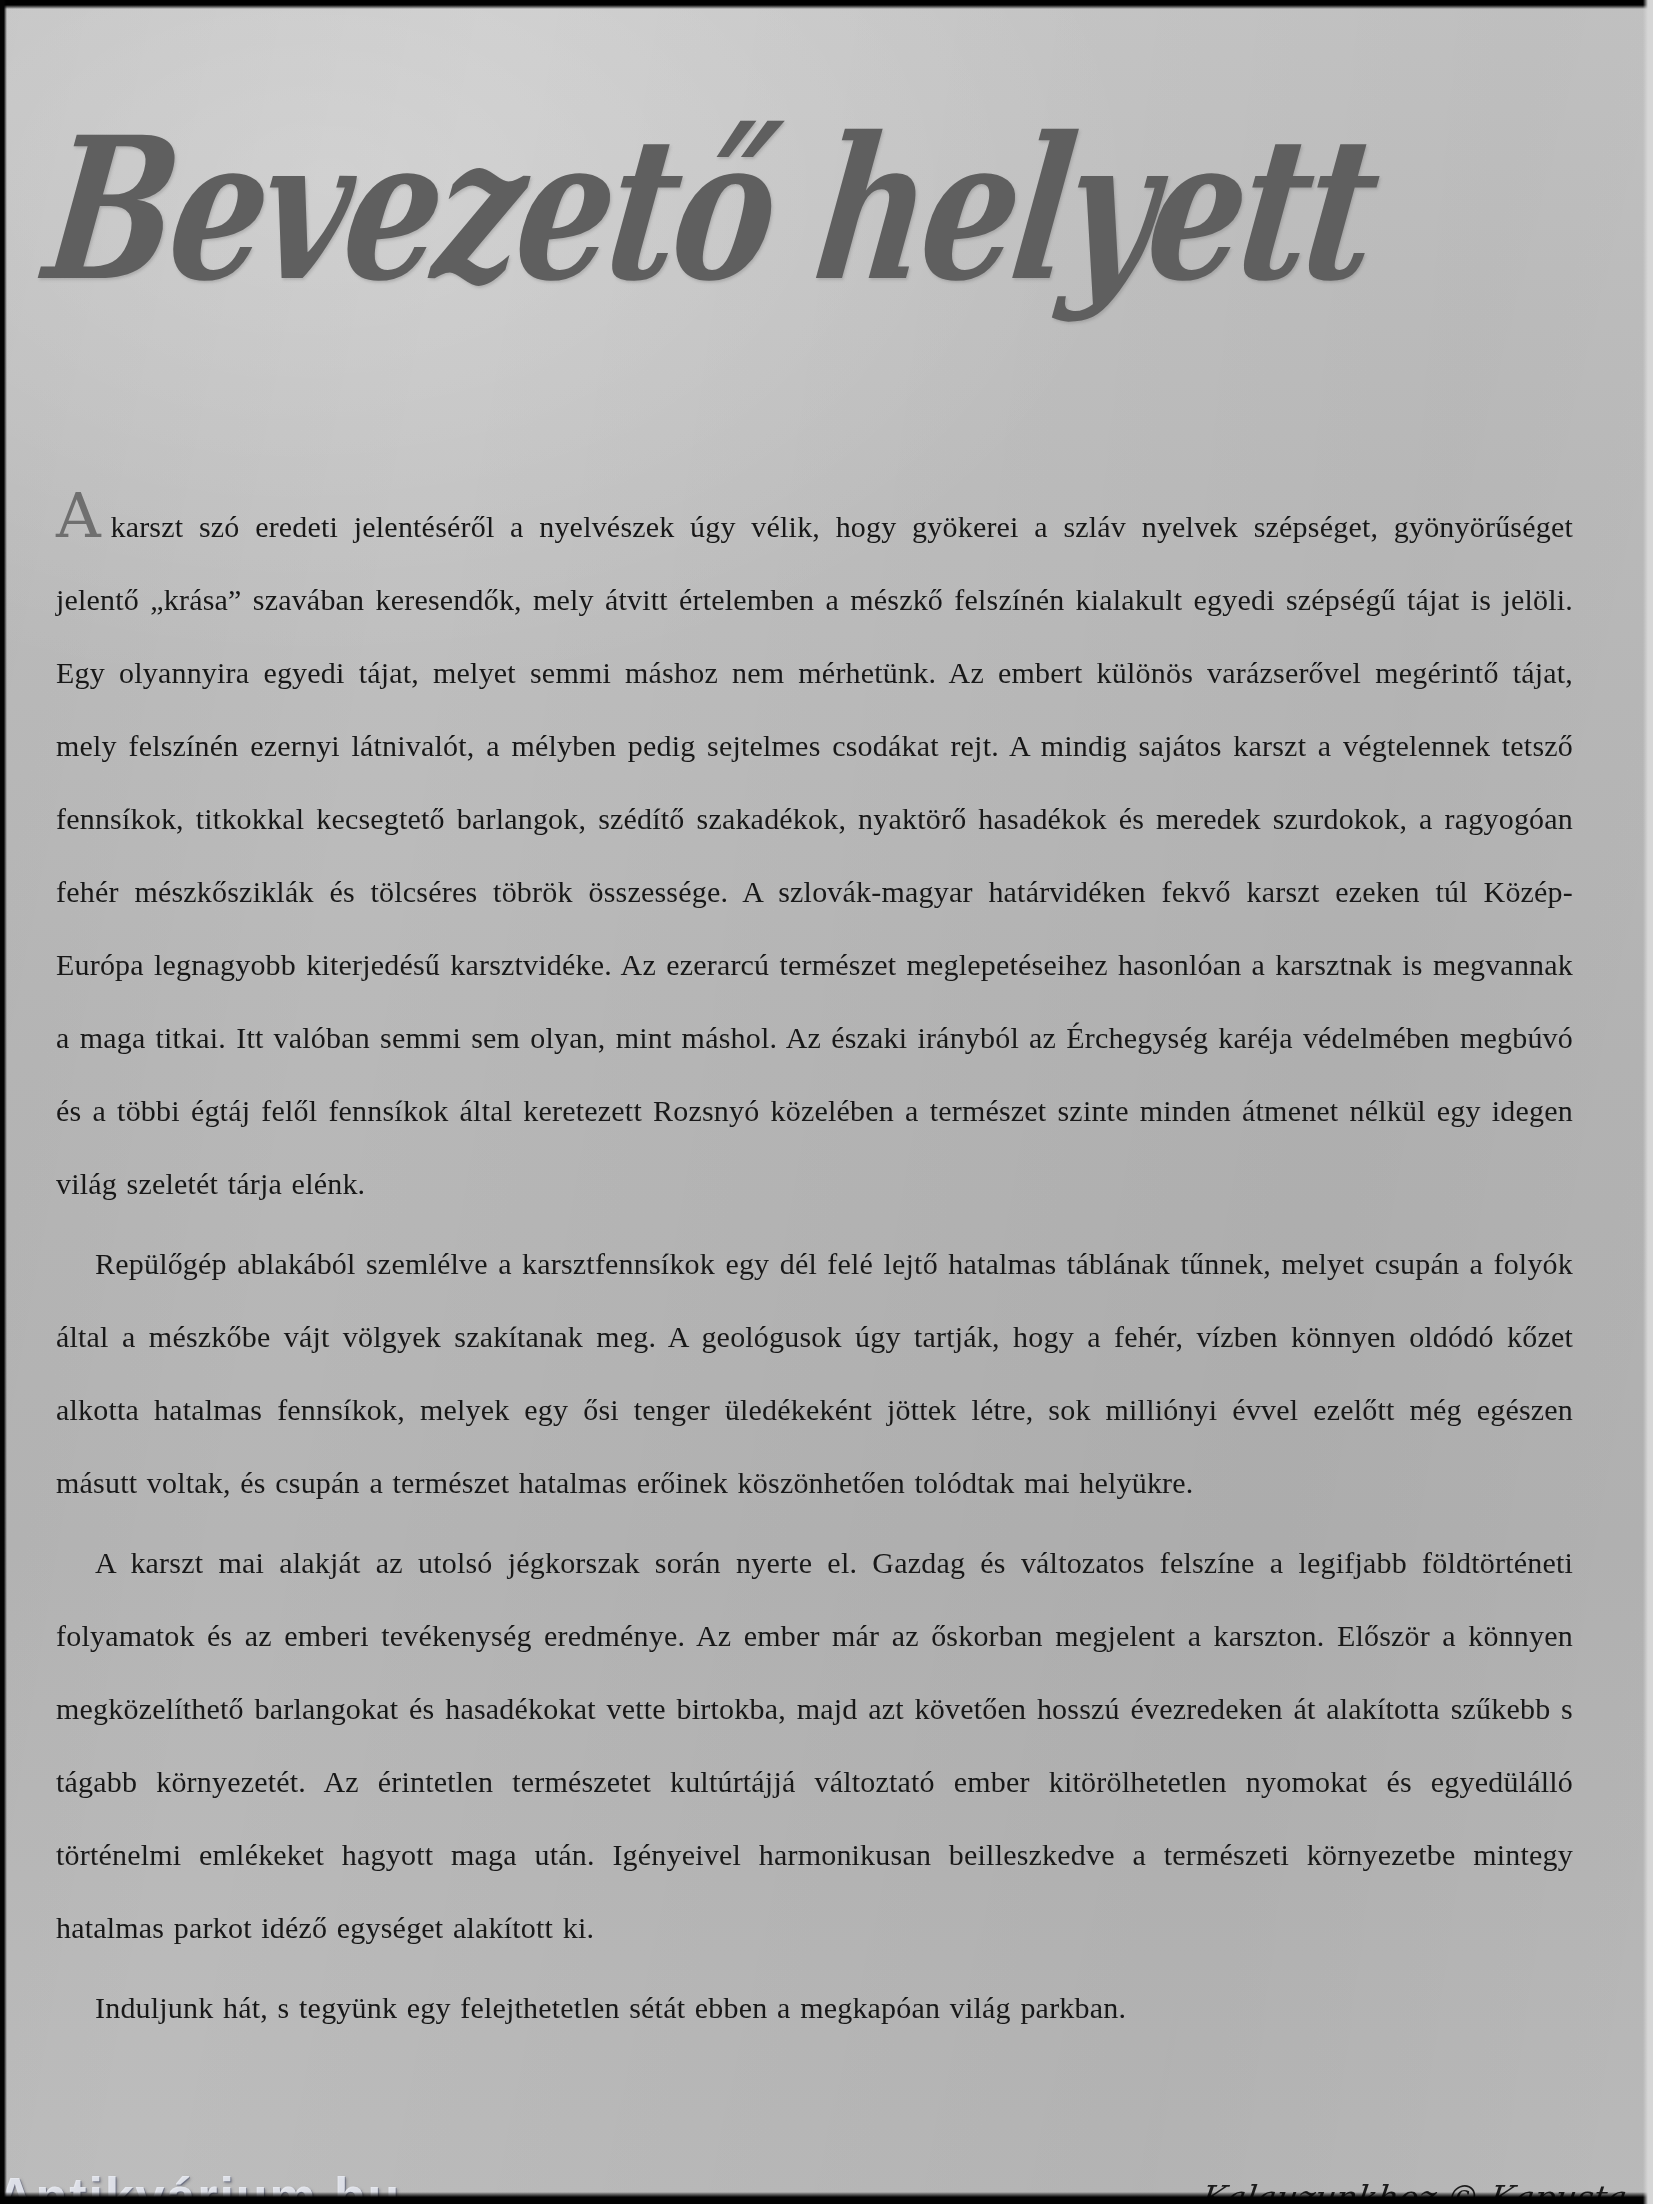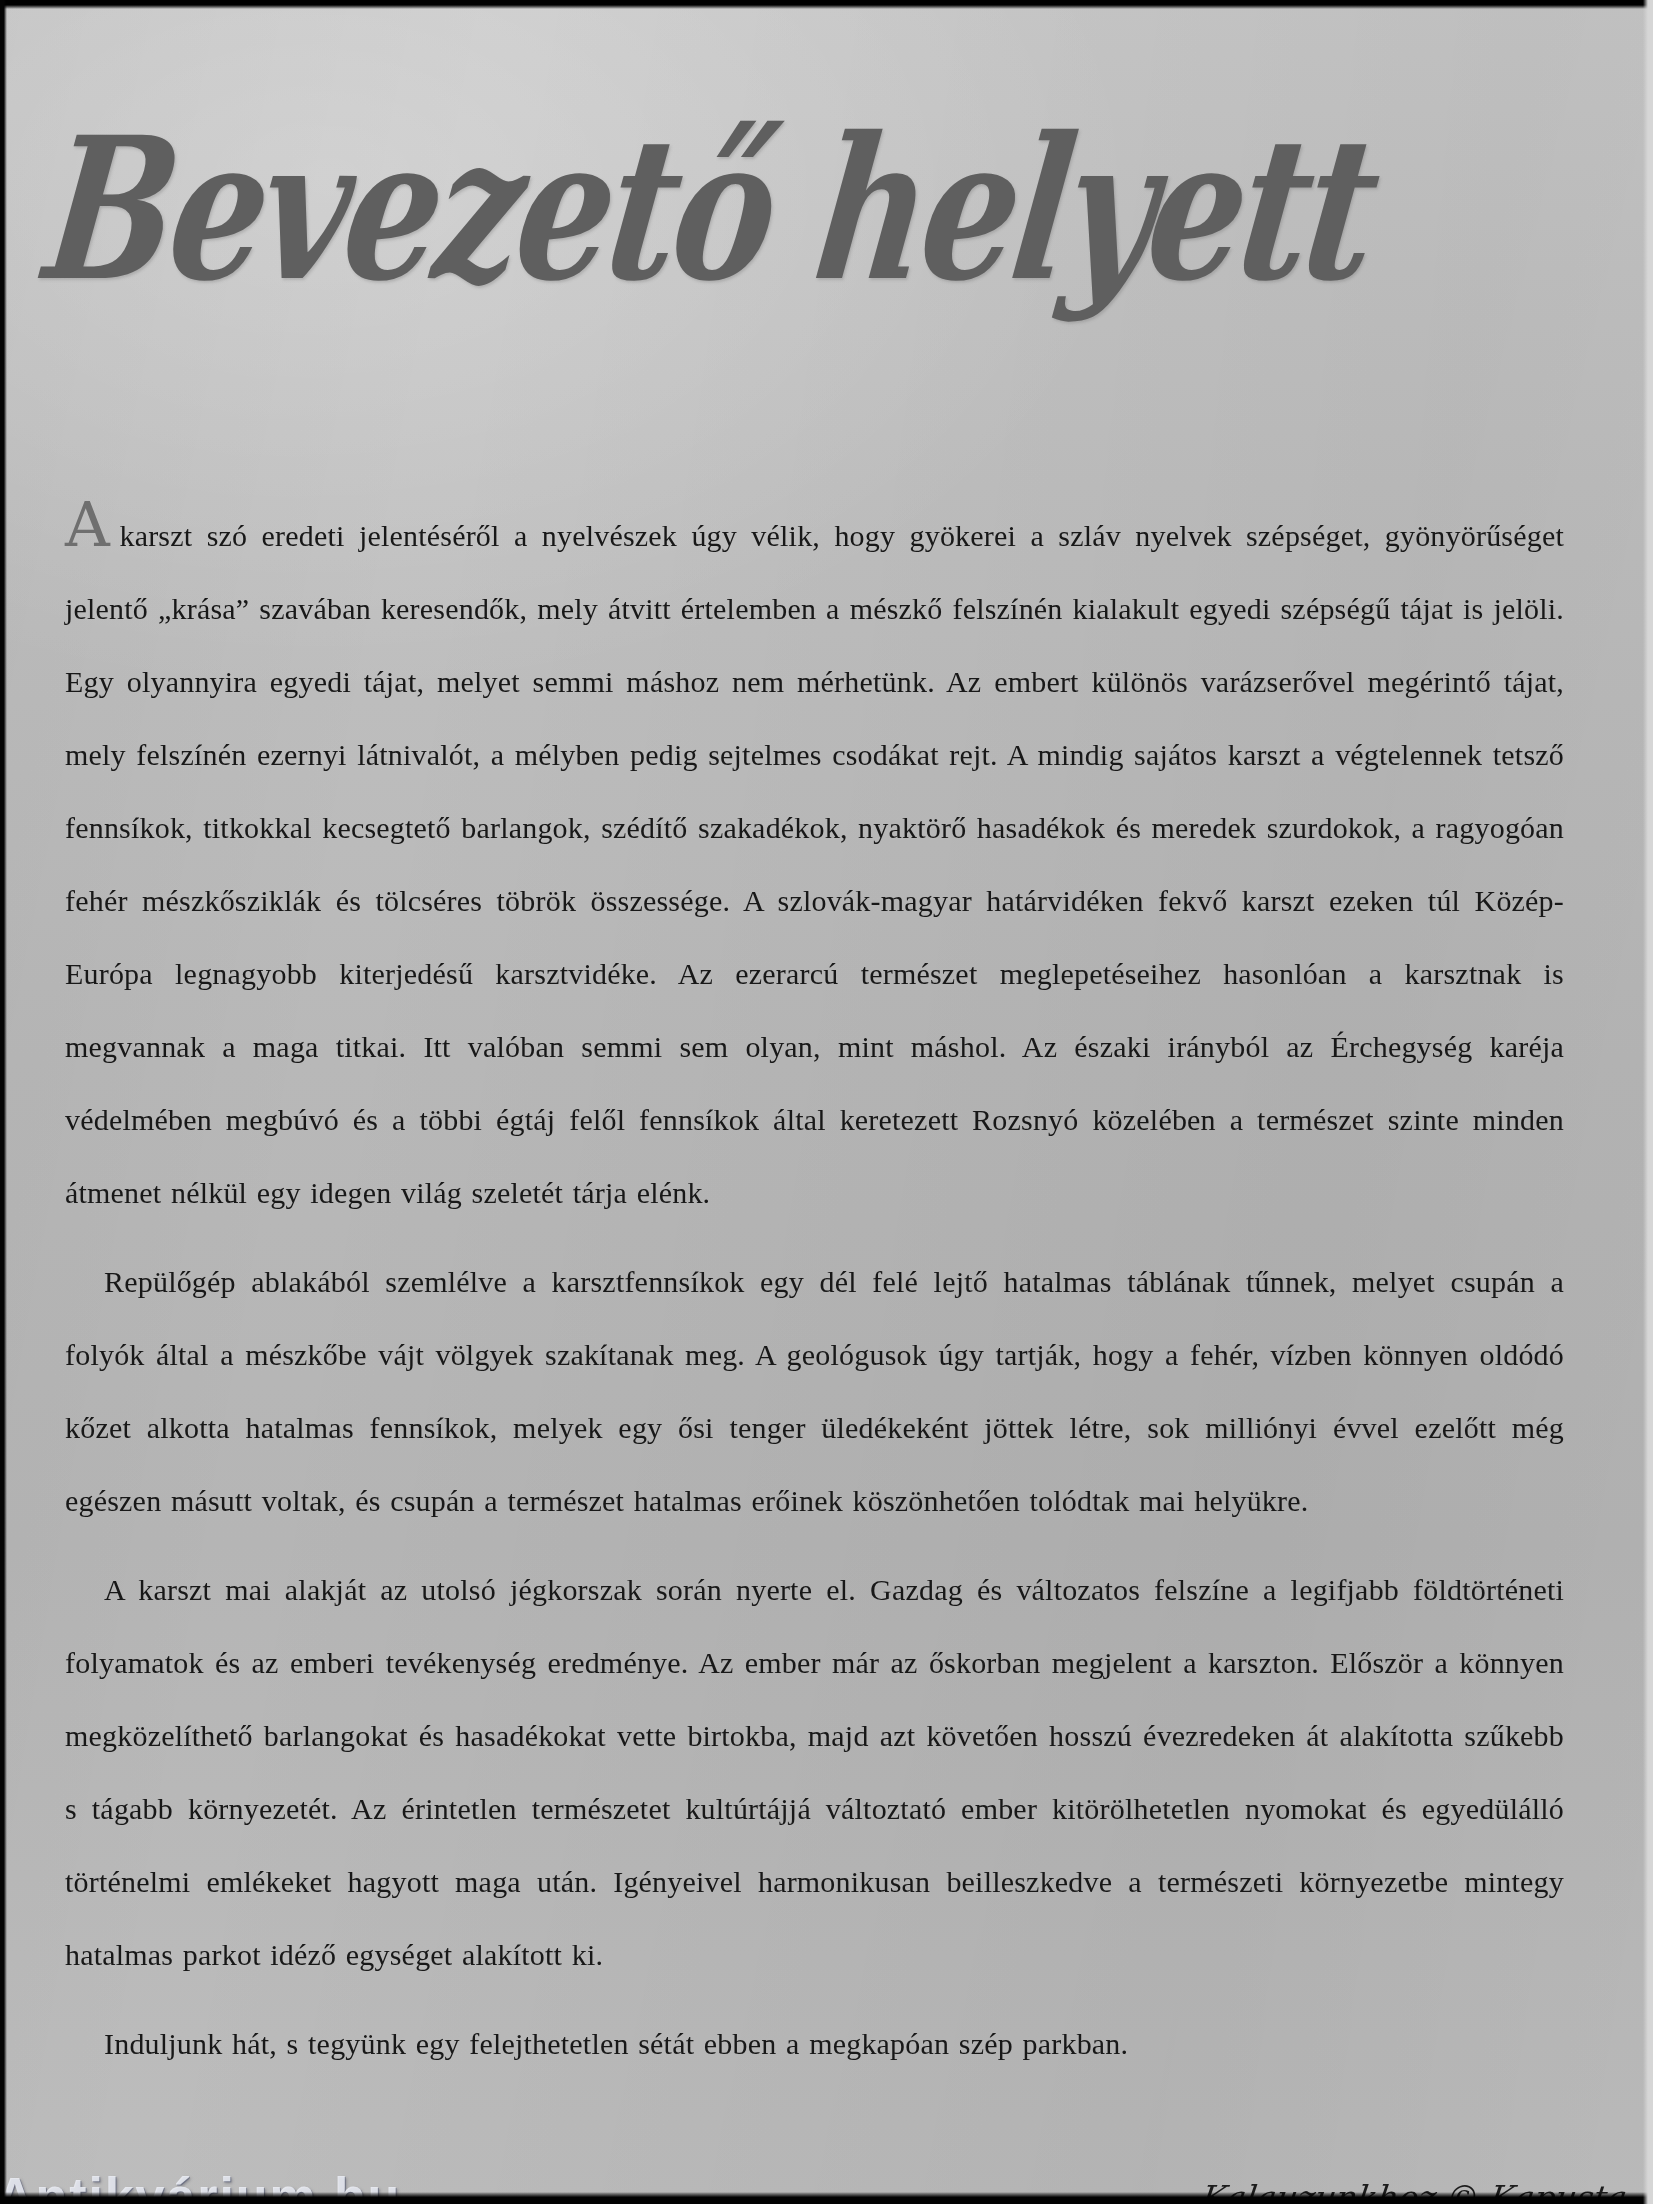--- a/index.html
+++ b/index.html
@@ -40,21 +40,21 @@
     top:483px;
     left:49px;
     width:1531px;
     font-size:30px;
     line-height:73px;
     color:#181818;
     text-align:justify;
     letter-spacing:0.2px;
     word-spacing:1.9px;
   }
-  .bodytext p{margin:16px;padding:0;}
+  .bodytext p{margin:7px;padding:0;}
   .bodytext p.indent{text-indent:39px;}
   .dropcap{
     font-family:"DejaVu Serif", serif;
     font-size:62px;
     line-height:0;
     color:#6f6f6f;
     padding-right:9.7px;
     letter-spacing:0;
   }
 
@@ -86,21 +86,21 @@
 <body>
 
 <div class="page">
 
   <h1 class="title">Bevezető helyett</h1>
 
   <div class="bodytext">
     <p><span class="dropcap">A</span><span>karszt szó eredeti jelentéséről a nyelvészek úgy vélik, hogy gyökerei a szláv nyelvek szépséget, gyönyörűséget jelentő „krása” szavában keresendők, mely átvitt értelemben a mészkő felszínén kialakult egyedi szépségű tájat is jelöli. Egy olyannyira egyedi tájat, melyet semmi máshoz nem mérhetünk. Az embert különös varázserővel megérintő tájat, mely felszínén ezernyi látnivalót, a mélyben pedig sejtelmes csodákat rejt. A mindig sajátos karszt a végtelennek tetsző fennsíkok, titkokkal kecsegtető barlangok, szédítő szakadékok, nyaktörő hasadékok és meredek szurdokok, a ragyogóan fehér mészkősziklák és tölcséres töbrök összessége. A szlovák-magyar határvidéken fekvő karszt ezeken túl Közép-Európa legnagyobb kiterjedésű karsztvidéke. Az ezerarcú természet meglepetéseihez hasonlóan a karsztnak is megvannak a maga titkai. Itt valóban semmi sem olyan, mint máshol. Az északi irányból az Érchegység karéja védelmében megbúvó és a többi égtáj felől fennsíkok által keretezett Rozsnyó közelében a természet szinte minden átmenet nélkül egy idegen világ szeletét tárja elénk.</span></p>
     <p class="indent">Repülőgép ablakából szemlélve a karsztfennsíkok egy dél felé lejtő hatalmas táblának tűnnek, melyet csupán a folyók által a mészkőbe vájt völgyek szakítanak meg. A geológusok úgy tartják, hogy a fehér, vízben könnyen oldódó kőzet alkotta hatalmas fennsíkok, melyek egy ősi tenger üledékeként jöttek létre, sok milliónyi évvel ezelőtt még egészen másutt voltak, és csupán a természet hatalmas erőinek köszönhetően tolódtak mai helyükre.</p>
     <p class="indent">A karszt mai alakját az utolsó jégkorszak során nyerte el. Gazdag és változatos felszíne a legifjabb földtörténeti folyamatok és az emberi tevékenység eredménye. Az ember már az őskorban megjelent a karszton. Először a könnyen megközelíthető barlangokat és hasadékokat vette birtokba, majd azt követően hosszú évezredeken át alakította szűkebb s tágabb környezetét. Az érintetlen természetet kultúrtájjá változtató ember kitörölhetetlen nyomokat és egyedülálló történelmi emlékeket hagyott maga után. Igényeivel harmonikusan beilleszkedve a természeti környezetbe mintegy hatalmas parkot idéző egységet alakított ki.</p>
-    <p class="indent">Induljunk hát, s tegyünk egy felejthetetlen sétát ebben a megkapóan szép parkban.</p>
+    <p class="indent">Induljunk hát, s tegyünk egy felejthetetlen sétát ebben a megkapóan világ parkban.</p>
   </div>
 
   <div class="watermark">Antikvárium.hu</div>
   <div class="credit">Kalauzunkhoz © Kapusta</div>
 
   <div class="edge-top"></div>
   <div class="edge-left"></div>
   <div class="edge-bottom"></div>
   <div class="edge-right"></div>
 

